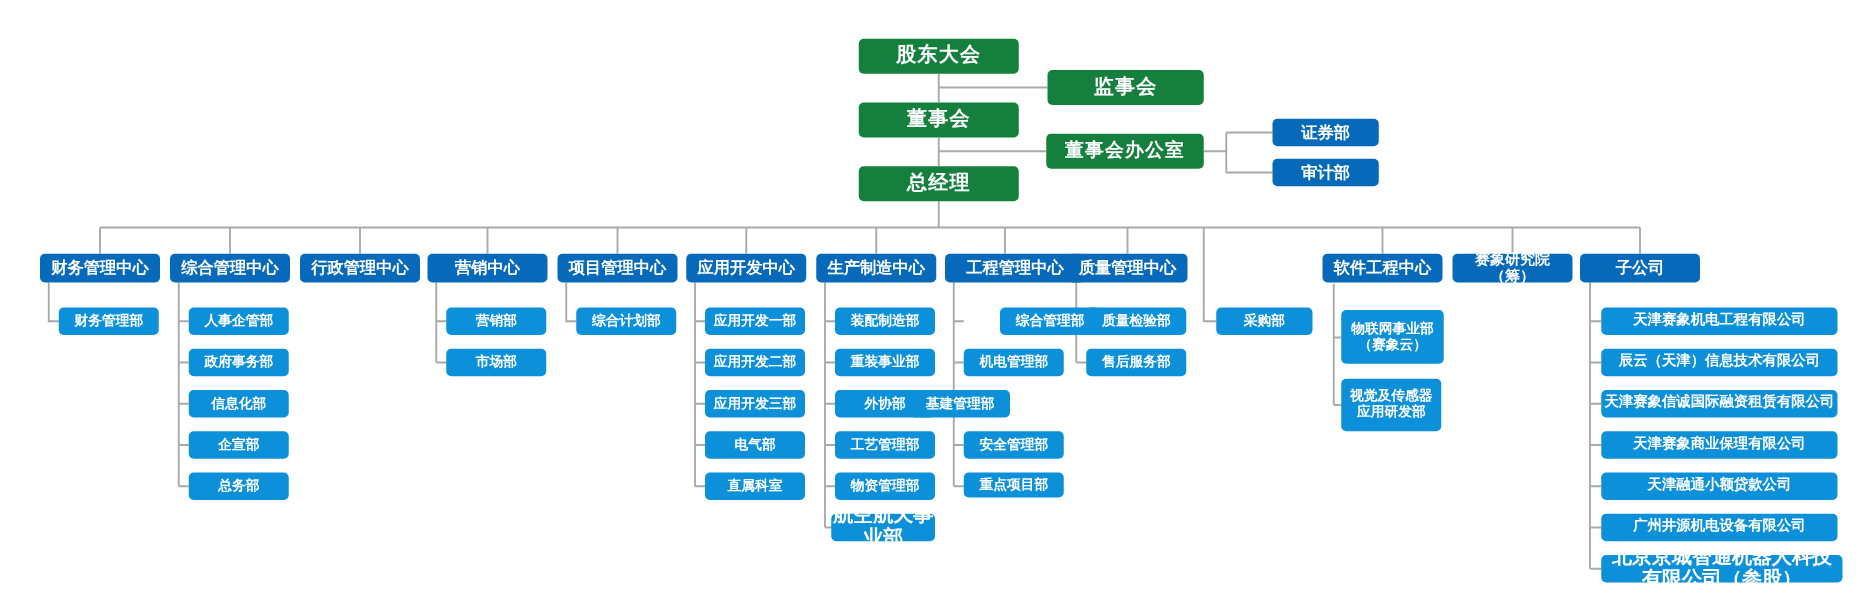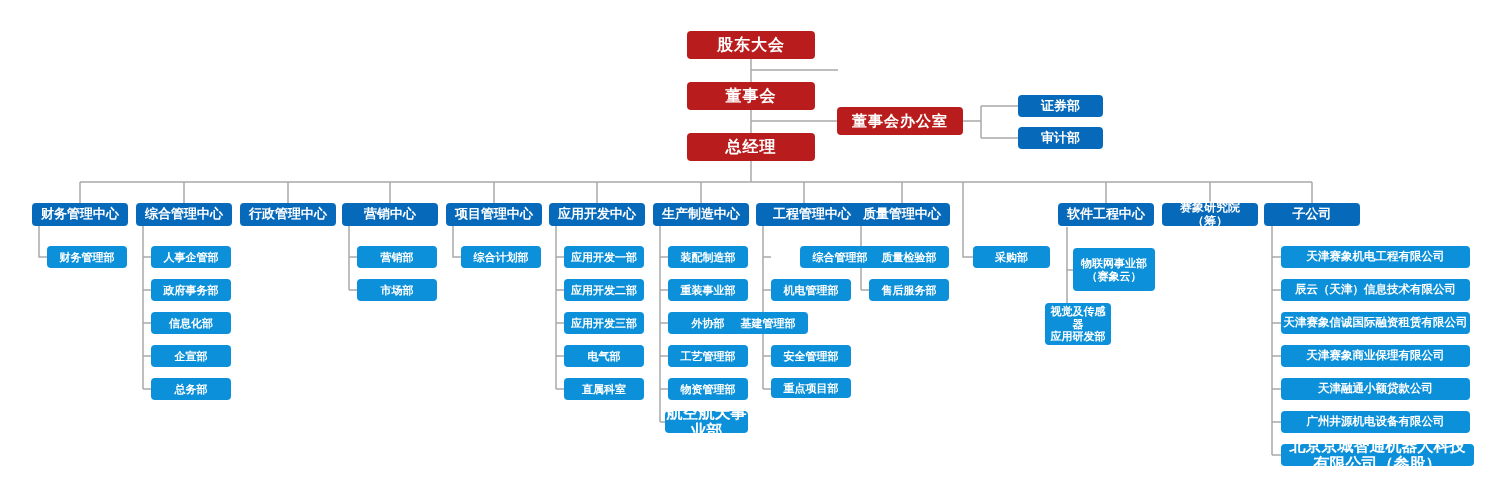--- a/index.html
+++ b/index.html
@@ -16,21 +16,21 @@
     box-sizing:border-box;
     display:flex;align-items:center;justify-content:center;
     text-align:center;
     color:#ffffff;
     font-weight:bold;
     border-radius:4px;
     line-height:1.15;
     white-space:pre-line;
     padding:0 1px;
   }
-  .lvl1{background:#b91c1c;font-size:16px;letter-spacing:1px;}
+  .lvl1{background:#15803d;font-size:16px;letter-spacing:1px;}
   .hdr{background:#0769b9;font-size:13px;}
   .hdr-sm{font-size:12px;letter-spacing:0;}
   .mid{background:#0769b9;font-size:13px;}
   .child{background:#0b90d9;font-size:11px;}
   .sub{background:#0b90d9;font-size:11.5px;}
   .xs{font-size:16px;}
 </style>
 </head>
 <body>
 
@@ -52,20 +52,21 @@
       <path d="M556 226 V389 M556 257 H564 M556 290 H564 M556 323 H564 M556 356 H564 M556 389 H564"></path>
       <path d="M660 226 V422 M660 257 H668 M660 290 H668 M660 323 H668 M660 356 H668 M660 389 H668 M660 422 H668"></path>
       <path d="M763 226 V389 M763 257 H771 M763 290 H771 M763 323 H771 M763 356 H771 M763 389 H771"></path>
       <path d="M861 226 V290 M861 257 H869 M861 290 H869"></path>
       <path d="M1067 227 V324 M1067 270 H1073 M1067 324 H1073"></path>
       <path d="M1272 226 V455 M1272 257 H1281 M1272 290 H1281 M1272 323 H1281 M1272 356 H1281 M1272 389 H1281 M1272 422 H1281 M1272 455 H1281"></path>
     </g>
   </svg>
 
   <div class="box lvl1" style="left:687px;top:31px;width:128px;height:28px">股东大会</div>
+  <div class="box lvl1" style="left:838px;top:56px;width:125px;height:28px">监事会</div>
   <div class="box lvl1" style="left:687px;top:82px;width:128px;height:28px">董事会</div>
   <div class="box lvl1" style="left:837px;top:107px;width:126px;height:28px;font-size:15px">董事会办公室</div>
   <div class="box mid" style="left:1018px;top:95px;width:85px;height:22px">证券部</div>
   <div class="box mid" style="left:1018px;top:127px;width:85px;height:22px">审计部</div>
   <div class="box lvl1" style="left:687px;top:133px;width:128px;height:28px">总经理</div>
 
   <div class="box hdr" style="left:32px;top:203px;width:96px;height:23px">财务管理中心</div>
   <div class="box hdr" style="left:136px;top:203px;width:96px;height:23px">综合管理中心</div>
   <div class="box hdr" style="left:240px;top:203px;width:96px;height:23px">行政管理中心</div>
   <div class="box hdr" style="left:342px;top:203px;width:96px;height:23px">营销中心</div>
@@ -110,21 +111,21 @@
   <div class="box child" style="left:771px;top:279px;width:80px;height:22px">机电管理部</div>
   <div class="box child" style="left:728px;top:312px;width:80px;height:22px">基建管理部</div>
   <div class="box child" style="left:771px;top:345px;width:80px;height:22px">安全管理部</div>
   <div class="box child" style="left:771px;top:378px;width:80px;height:20px">重点项目部</div>
 
   <div class="box child" style="left:869px;top:246px;width:80px;height:22px">质量检验部</div>
   <div class="box child" style="left:869px;top:279px;width:80px;height:22px">售后服务部</div>
 
   <div class="box child" style="left:1073px;top:248px;width:82px;height:43px">物联网事业部
 （赛象云）</div>
-  <div class="box child" style="left:1045px;top:303px;width:66px;height:42px">视觉及传感器
+  <div class="box child" style="left:1073px;top:303px;width:80px;height:42px">视觉及传感器
 应用研发部</div>
 
   <div class="box sub" style="left:1281px;top:246px;width:189px;height:22px">天津赛象机电工程有限公司</div>
   <div class="box sub" style="left:1281px;top:279px;width:189px;height:22px">辰云（天津）信息技术有限公司</div>
   <div class="box sub" style="left:1281px;top:312px;width:189px;height:22px">天津赛象信诚国际融资租赁有限公司</div>
   <div class="box sub" style="left:1281px;top:345px;width:189px;height:22px">天津赛象商业保理有限公司</div>
   <div class="box sub" style="left:1281px;top:378px;width:189px;height:22px">天津融通小额贷款公司</div>
   <div class="box sub" style="left:1281px;top:411px;width:189px;height:22px">广州井源机电设备有限公司</div>
   <div class="box sub xs" style="left:1281px;top:444px;width:193px;height:22px">北京京城智通机器人科技有限公司（参股）</div>
 

